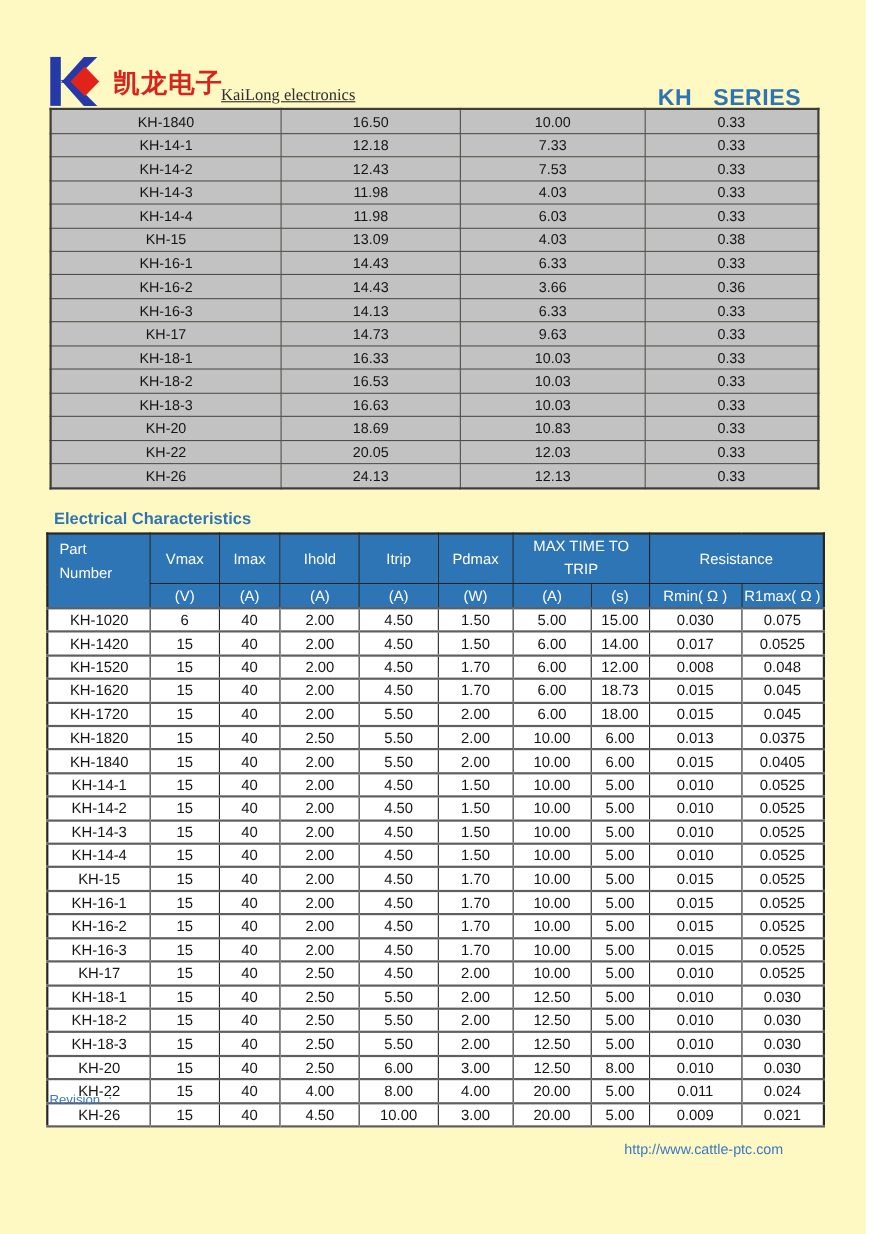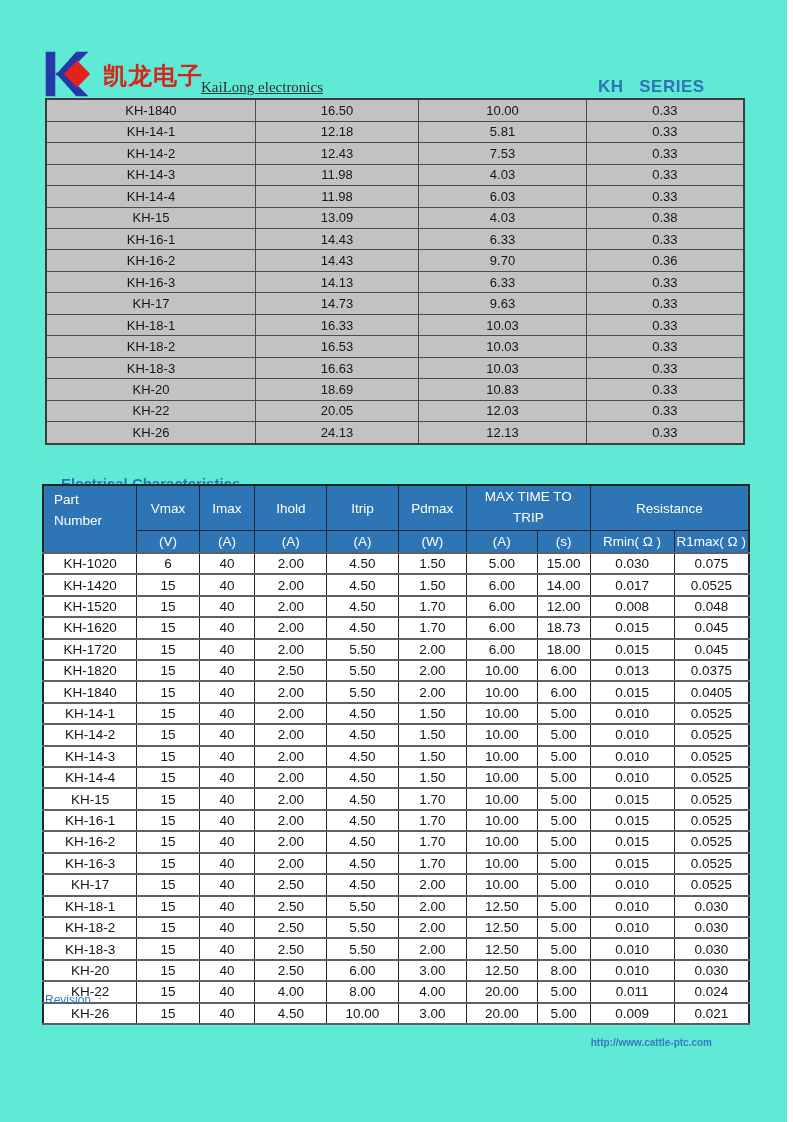--- a/index.html
+++ b/index.html
@@ -1,45 +1,45 @@
 <!DOCTYPE html>
 <html><head>
 <meta charset="utf-8">
 <style>
   html,body{margin:0;padding:0;background:#fff;}
   body{font-family:"Liberation Sans", sans-serif;}
-  .page{position:relative;width:787px;height:1122px;background:#5eead4;overflow:hidden;}
+  .page{position:relative;width:787px;height:1122px;background:#fef9c3;overflow:hidden;}
 
   
   .logo-svg{position:absolute;left:42px;top:50px;width:58px;height:48px;}
   .cn{position:absolute;left:103px;top:60px;font-size:24px;font-weight:bold;color:#d6251d;letter-spacing:1px;white-space:pre;}
   .en{position:absolute;left:201px;top:79px;font-size:15px;font-family:"Liberation Serif", serif;color:#2f2f2f;text-decoration:underline;}
-  .series{position:absolute;left:598px;top:77px;font-size:17px;font-weight:bold;color:#2e74b5;white-space:pre;letter-spacing:0.5px;}
+  .series{position:absolute;left:598px;top:77px;font-size:21px;font-weight:bold;color:#2e74b5;white-space:pre;letter-spacing:0.5px;}
 
   
   .t1{position:absolute;left:45px;top:98px;width:700px;height:347px;border-collapse:collapse;table-layout:fixed;border:2px solid #3d3d3d;}
   .t1 td{background:#c2c2c2;border:1.5px solid #4d4d4d;font-size:13px;color:#151515;text-align:center;padding:0;}
 
   
-  .section-title{position:absolute;left:45px;top:459px;margin:16px;font-size:15px;font-weight:bold;color:#2e74b5;}
+  .section-title{position:absolute;left:45px;top:459px;margin:4px;font-size:15px;font-weight:bold;color:#2e74b5;}
 
   
   .t2{position:absolute;left:42px;top:484px;width:708px;height:541px;border-collapse:collapse;table-layout:fixed;border:2px solid #262626;}
   .t2 thead th{background:#2e75b6;color:#ffffff;font-weight:normal;font-size:13.5px;border:1.5px solid #1b2430;padding:0;text-align:center;vertical-align:middle;}
   .t2 thead tr:first-child th{height:44px;}
   .t2 thead tr.units-row th{height:21px;}
   .t2 th.pn{text-align:left;vertical-align:top;padding:4px 16px 0 10px;white-space:pre-line;line-height:1.55;}
   .t2 th.mtt{white-space:pre-line;line-height:1.55;}
   .t2 tbody td{background:#ffffff;color:#151515;font-size:13.5px;text-align:center;padding:0;
                border-left:1px solid #262626;border-right:1px solid #262626;
                border-top:2px solid #5f5f5f;border-bottom:2px solid #5f5f5f;}
 
   
   .rev{position:absolute;left:45px;top:992px;font-size:12px;color:#3a78c2;white-space:pre;}
-  .url{position:absolute;right:75px;top:1037px;font-size:10px;color:#3a78c2;text-decoration:none;cursor:pointer;font-weight:bold;}
+  .url{position:absolute;right:75px;top:1037px;font-size:13px;color:#3a78c2;text-decoration:none;cursor:pointer;}
 </style>
 </head>
 <body>
 
 <div class="page">
 
   <svg class="logo-svg" viewBox="0 0 60 55" aria-hidden="true">
     <rect x="1" y="2" width="11" height="51" fill="#2639a8"></rect>
     <polygon points="12,29 36,2 50,2 23,29" fill="#2639a8"></polygon>
     <polygon points="12,26 23,26 50,53 36,53" fill="#2639a8"></polygon>
@@ -59,21 +59,21 @@
     <tbody>
         <tr>
           <td>KH-1840</td>
           <td>16.50</td>
           <td>10.00</td>
           <td>0.33</td>
         </tr>
         <tr>
           <td>KH-14-1</td>
           <td>12.18</td>
-          <td>5.81</td>
+          <td>7.33</td>
           <td>0.33</td>
         </tr>
         <tr>
           <td>KH-14-2</td>
           <td>12.43</td>
           <td>7.53</td>
           <td>0.33</td>
         </tr>
         <tr>
           <td>KH-14-3</td>
@@ -95,21 +95,21 @@
         </tr>
         <tr>
           <td>KH-16-1</td>
           <td>14.43</td>
           <td>6.33</td>
           <td>0.33</td>
         </tr>
         <tr>
           <td>KH-16-2</td>
           <td>14.43</td>
-          <td>9.70</td>
+          <td>3.66</td>
           <td>0.36</td>
         </tr>
         <tr>
           <td>KH-16-3</td>
           <td>14.13</td>
           <td>6.33</td>
           <td>0.33</td>
         </tr>
         <tr>
           <td>KH-17</td>

